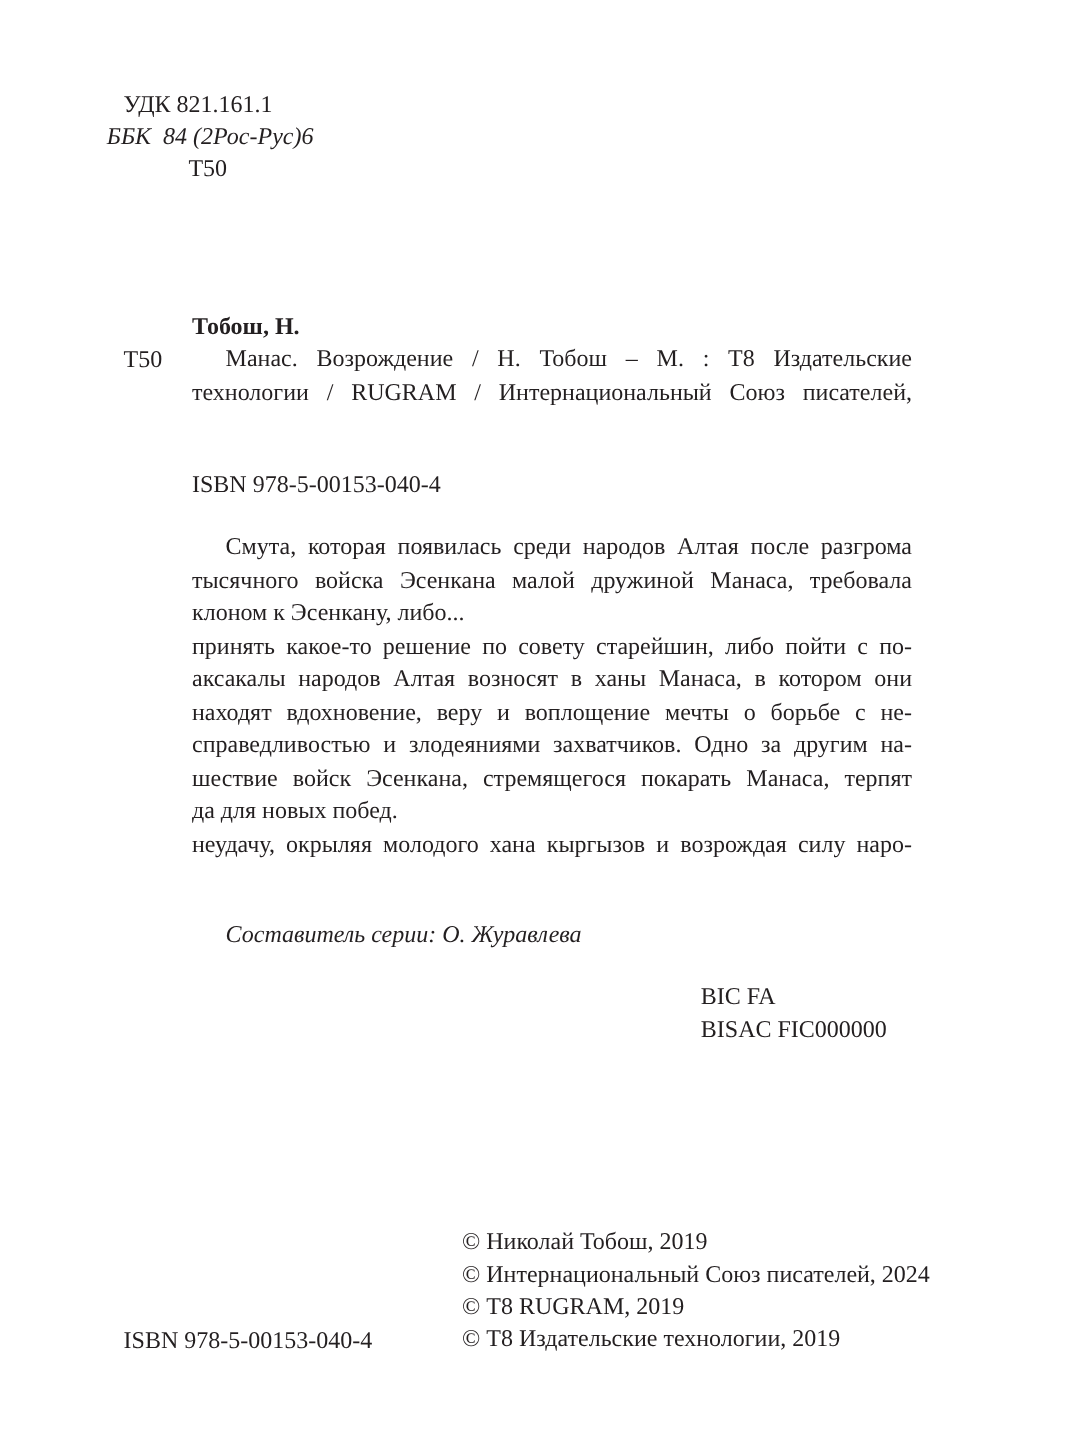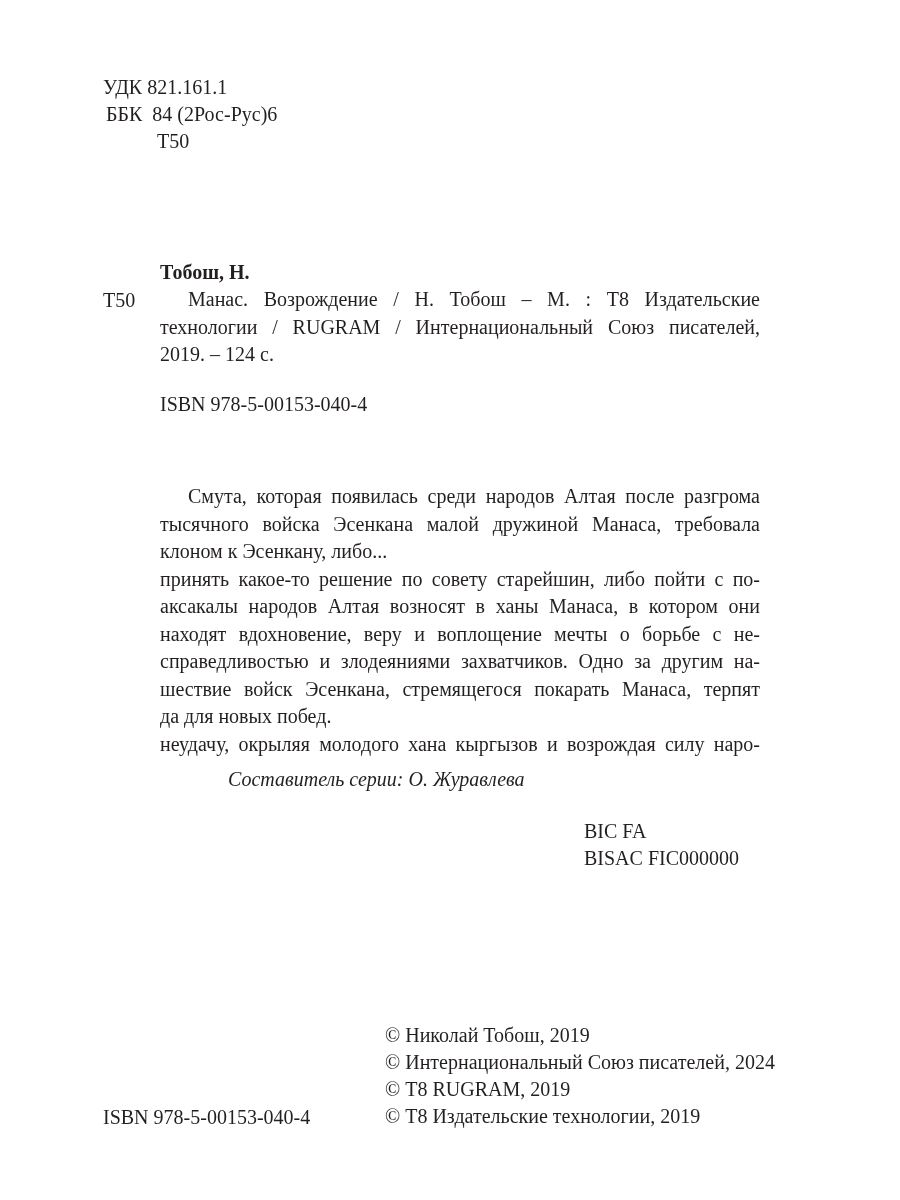--- a/index.html
+++ b/index.html
@@ -3,58 +3,57 @@
 <meta charset="utf-8">
 <style>
   html, body { margin: 0; padding: 0; background: #ffffff; }
   body {
     width: 900px; height: 1200px; position: relative; overflow: hidden;
     font-family: "Liberation Serif", "DejaVu Serif", serif;
     color: #231f20; font-size: 20px;
   }
   .abs { position: absolute; white-space: nowrap; line-height: 28px; }
   .bold { font-weight: bold; }
-  .italic { font-style: italic; margin-left: 40px; }
+  .italic { font-style: italic; }
   .justify-block {
     position: absolute; left: 160px; width: 600px;
     line-height: 27.5px; text-align: justify;
   }
   .line { display: block; text-align: justify; text-align-last: justify; }
   .line.last { text-align-last: left; }
   .copy-block .row { display: block; line-height: 27px; }
 </style>
 </head>
 <body>
 
 <div>
   <div class="abs" style="left:103px; top:73px;">
     <span>УДК</span>
     <span>821.161.1</span>
   </div>
-  <div class="abs" style="left:106px; top:100px;">
+  <div class="abs" style="left:89px; top:100px;font-style:italic;">
     <span>ББК</span>&nbsp;
     <span>84 (2Рос-Рус)6</span>
   </div>
   <div class="abs" style="left:157px; top:127px;">Т50</div>
 </div>
 
 <div>
   <div class="abs bold" style="left:160px; top:258px;">Тобош, Н.</div>
   <div class="abs" style="left:103px; top:286px;">Т50</div>
   <div class="justify-block" style="top:286px; width:600px;">
     <span class="line" style="padding-left:28px;">Манас. Возрождение / Н. Тобош – М. : Т8 Издательские</span>
     <span class="line">технологии / RUGRAM / Интернациональный Союз писателей,</span>
-    <span class="line last">2019. – 124 с.</span>
   </div>
   <div class="abs" style="left:160px; top:390px;">ISBN 978-5-00153-040-4</div>
 </div>
 
 <div class="justify-block" style="top:443px;">
   <div>
-    <span class="line" style="padding-left:28px;margin-top:40px;">Смута, которая появилась среди народов Алтая после разгрома</span>
+    <span class="line" style="padding-left:28px;">Смута, которая появилась среди народов Алтая после разгрома</span>
     <span class="line">тысячного войска Эсенкана малой дружиной Манаса, требовала</span>
     <span class="line last">клоном к Эсенкану, либо...</span>
     <span class="line">принять какое-то решение по совету старейшин, либо пойти с по-</span>
   </div>
   <div>
     <span class="line">аксакалы народов Алтая возносят в ханы Манаса, в котором они</span>
     <span class="line">находят вдохновение, веру и воплощение мечты о борьбе с не-</span>
     <span class="line">справедливостью и злодеяниями захватчиков. Одно за другим на-</span>
     <span class="line">шествие войск Эсенкана, стремящегося покарать Манаса, терпят</span>
     <span class="line last">да для новых побед.</span>

